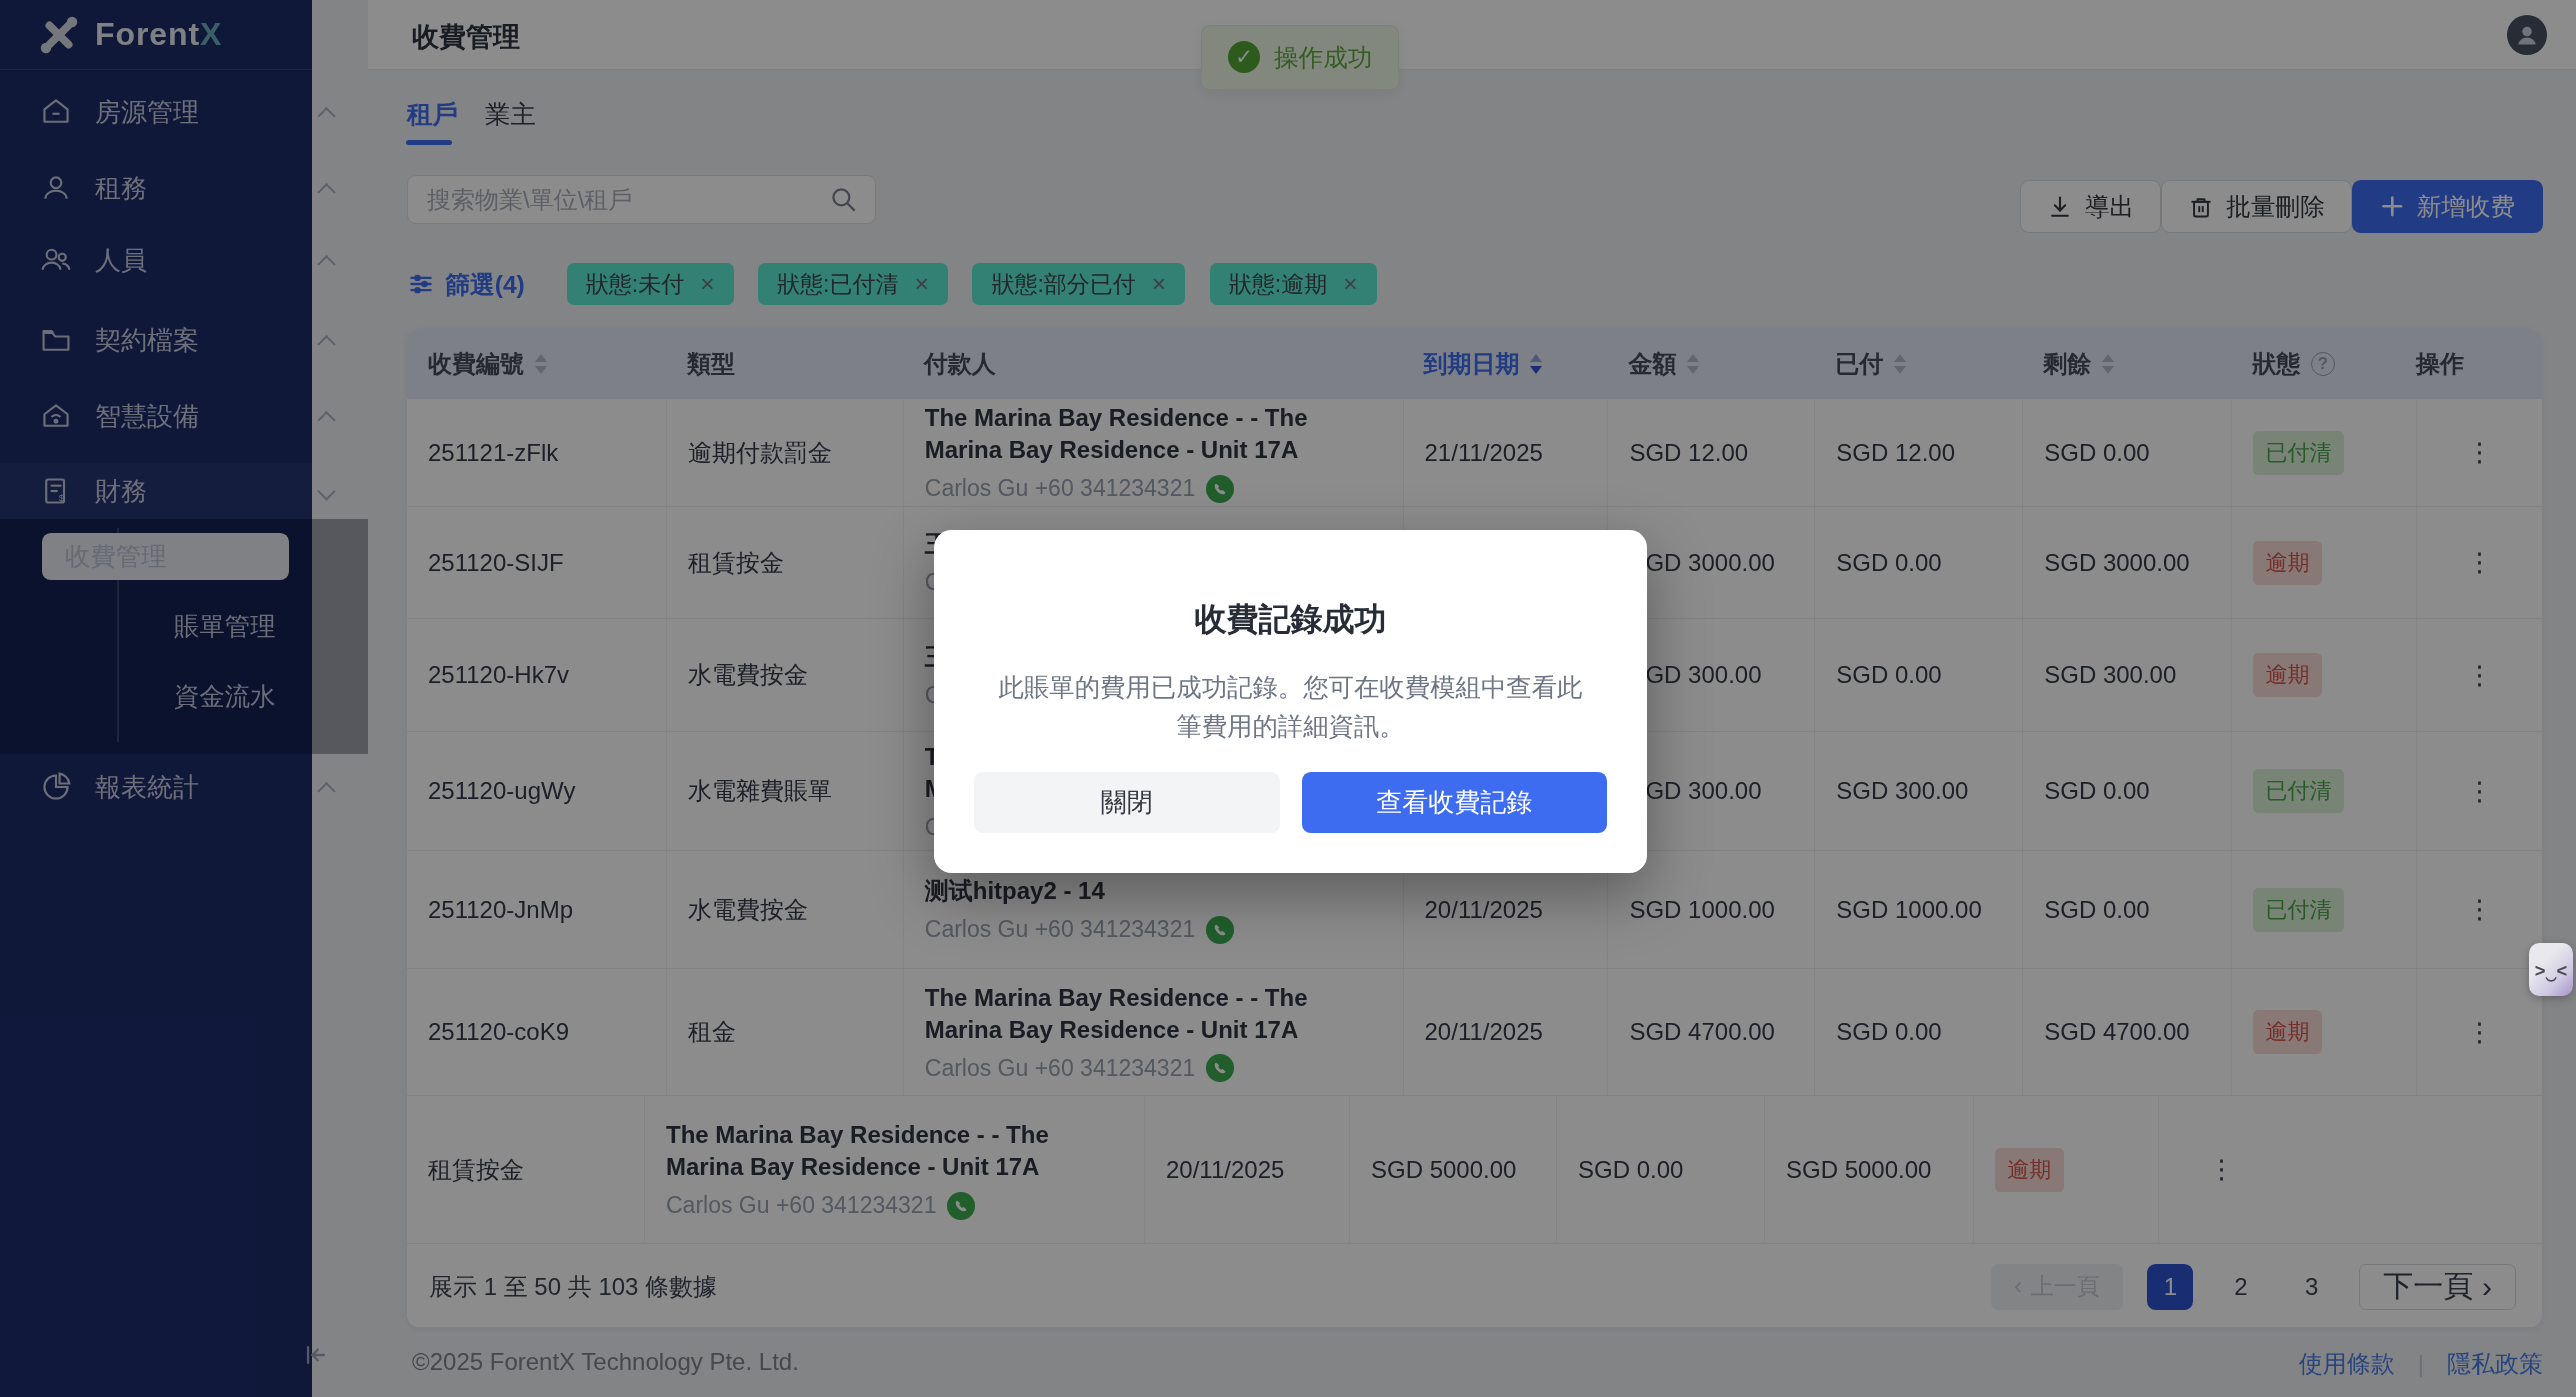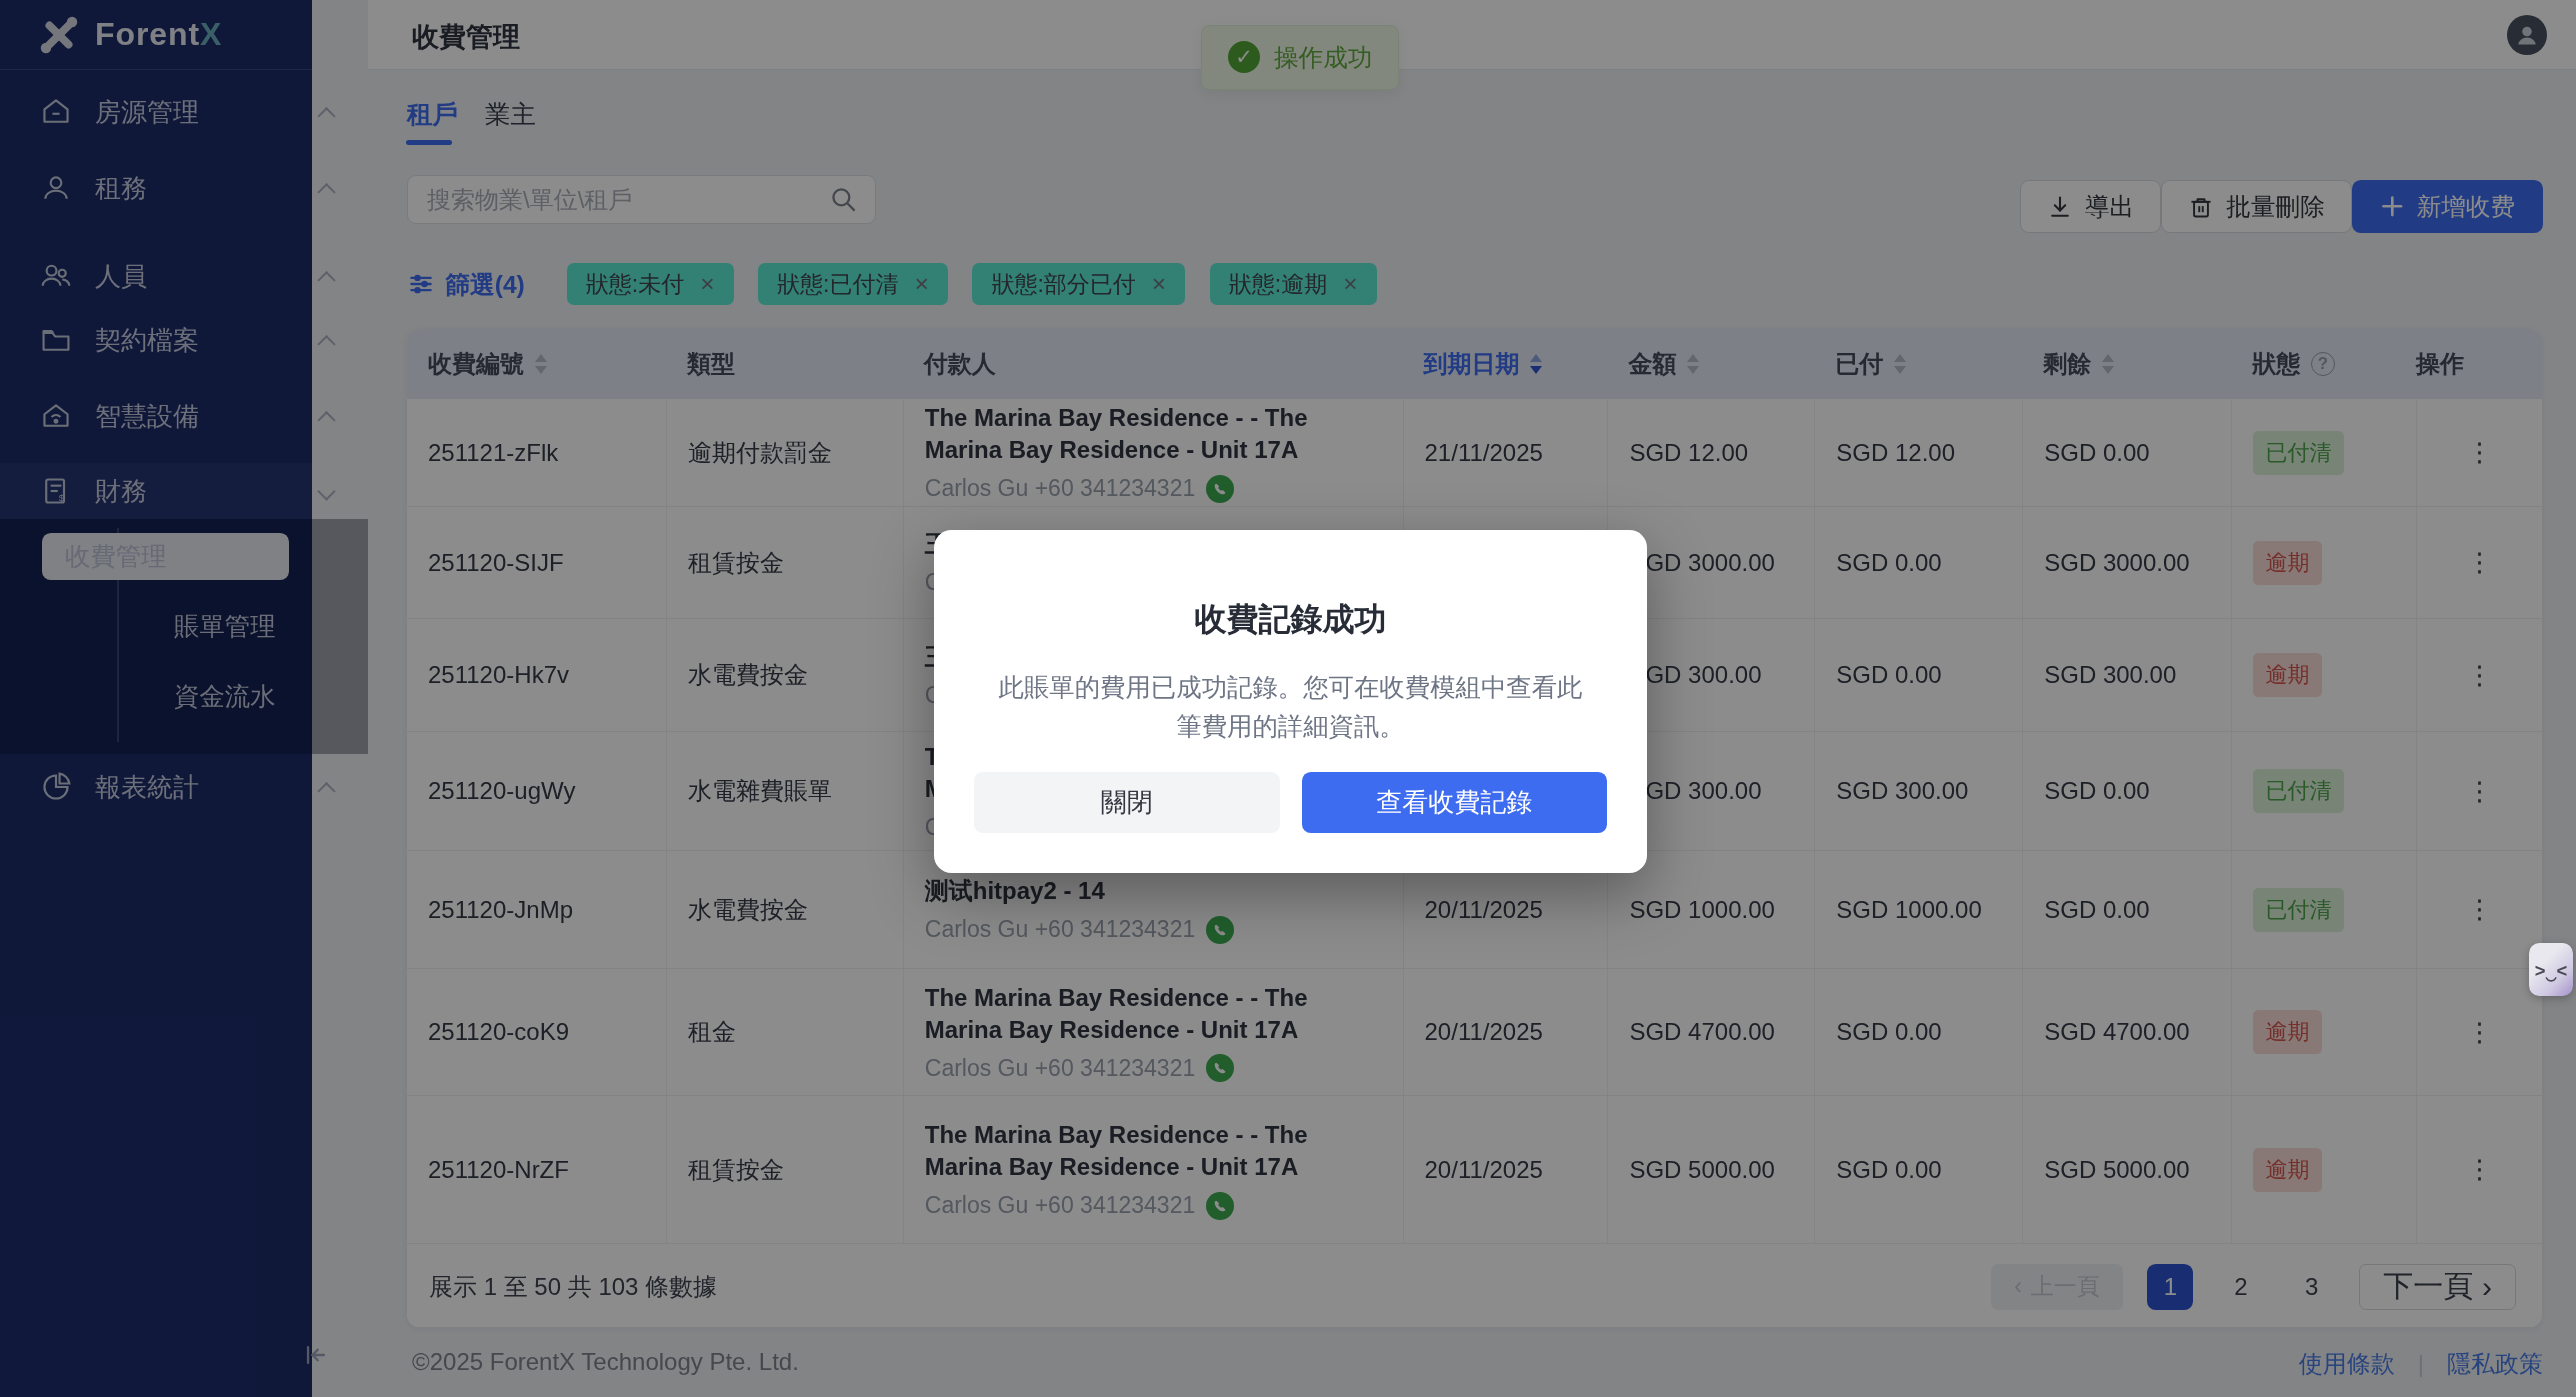--- a/index.html
+++ b/index.html
@@ -133,21 +133,21 @@
       <span class="chev up"></span>
     </div>
     <div class="nav-item" style="top:160px">
       <svg class="icon" viewBox="0 0 36 36" fill="none" stroke="#c2c9d9" stroke-width="2.4">
           <circle cx="18" cy="12" r="6"></circle>
           <path d="M6 30 a12 9 0 0 1 24 0"></path>
         </svg>
       <span class="lbl">租務</span>
       <span class="chev up"></span>
     </div>
-    <div class="nav-item" style="top:248px">
+    <div class="nav-item" style="top:232px">
       <svg class="icon" viewBox="0 0 36 36" fill="none" stroke="#c2c9d9" stroke-width="2.4">
           <circle cx="13" cy="12" r="5.5"></circle>
           <circle cx="25" cy="15" r="4"></circle>
           <path d="M3 29 a10 8 0 0 1 20 0"></path>
           <path d="M25 22 a8 7 0 0 1 8 7"></path>
         </svg>
       <span class="lbl">人員</span>
       <span class="chev up"></span>
     </div>
     <div class="nav-item" style="top:312px">
@@ -491,21 +491,20 @@
         <div class="td c-rem">SGD 4700.00</div>
         <div class="td c-status">
             <span class="badge bad">逾期</span>
           </div>
         <div class="td c-action">
             <span class="kebab">⋮</span>
           </div>
       </div>
 
       <div class="trow r7">
-        <div class="td c-id">251120-NrZF</div>
         <div class="td c-type">租賃按金</div>
         <div class="td c-payer">
           <div class="payer-name">The Marina Bay Residence - - The Marina Bay Residence - Unit 17A</div>
           <div class="payer-contact">
               <span>Carlos Gu +60 341234321</span>
               <span class="wa">
                 <svg width="16" height="16" viewBox="0 0 18 18">
                   <path d="M5 3 c-1 0 -2 1 -2 2 c0 5 5 10 10 10 c1 0 2-1 2-2 l-3-3 -2 1 c-1.5-1-2.5-2-3-3 l1-2 Z" fill="#fff"></path>
                 </svg>
               </span>

